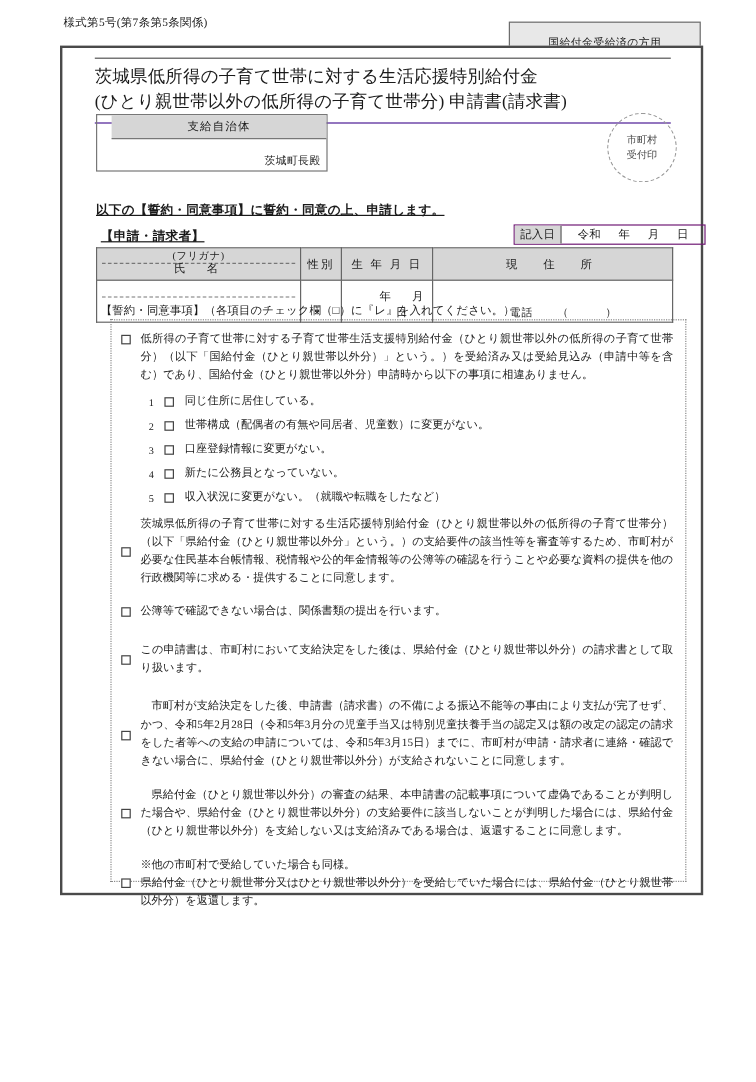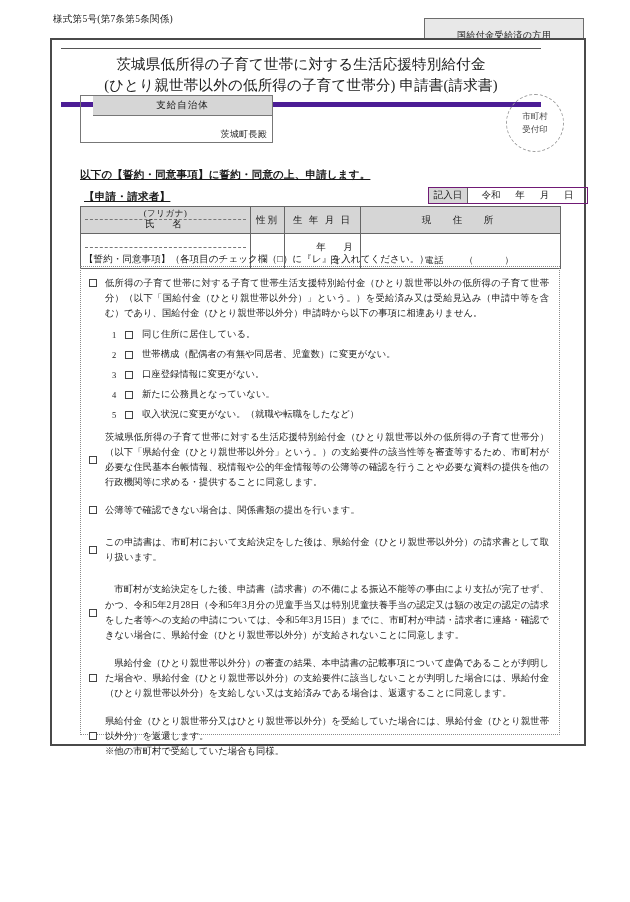--- a/index.html
+++ b/index.html
@@ -49,27 +49,26 @@
     width: 536px;
     height: 708px;
     border: 2px solid #4a4a4a;
     box-sizing: border-box;
     background: #fff;
   }
 
   
   .title-box {
     position: absolute;
-    left: 9px;
+    left: 27px;
     top: 8px;
     width: 480px;
     border-top: 1px solid #555;
-    border-bottom: 5px solid #4c1d95;
+    border-bottom: 1px solid #4c1d95;
     padding: 5px 0 6px 0;
-    text-align: center;
     box-sizing: border-box;
   }
   .title-line {
     font-size: 14.5px;
     line-height: 1.45;
     letter-spacing: 0.2px;
     white-space: nowrap;
   }
 
   
@@ -257,21 +256,21 @@
   .consent-head {
     position: absolute;
     left: 32px;
     top: 213px;
     font-size: 9.5px;
     letter-spacing: 0.1px;
     white-space: nowrap;
   }
   .consent-box {
     position: absolute;
-    left: 28px;
+    left: 40px;
     top: 226px;
     width: 480px;
     height: 469px;
     border: 1px dotted #8a8a8a;
     box-sizing: border-box;
     padding: 9px 10px 0 8px;
   }
 
   .c-item {
     display: flex;
@@ -483,19 +482,19 @@
     <div class="c-item center-box">
       <div class="cbox"></div>
       <div class="c-text indent">県給付金（ひとり親世帯以外分）の審査の結果、本申請書の記載事項について虚偽であることが判明した場合や、県給付金（ひとり親世帯以外分）の支給要件に該当しないことが判明した場合には、県給付金（ひとり親世帯以外分）を支給しない又は支給済みである場合は、返還することに同意します。</div>
     </div>
 
     <div class="spacer-6"></div>
 
     <div class="c-item center-box">
       <div class="cbox"></div>
       <div class="c-text">
+        <div class="note-line">※他の市町村で受給していた場合も同様。</div>
         <div class="note-line indent">県給付金（ひとり親世帯分又はひとり親世帯以外分）を受給していた場合には、県給付金（ひとり親世帯以外分）を返還します。</div>
-        <div class="note-line">※他の市町村で受給していた場合も同様。</div>
       </div>
     </div>
 
   </div>
 </div>
 
 </body></html>

